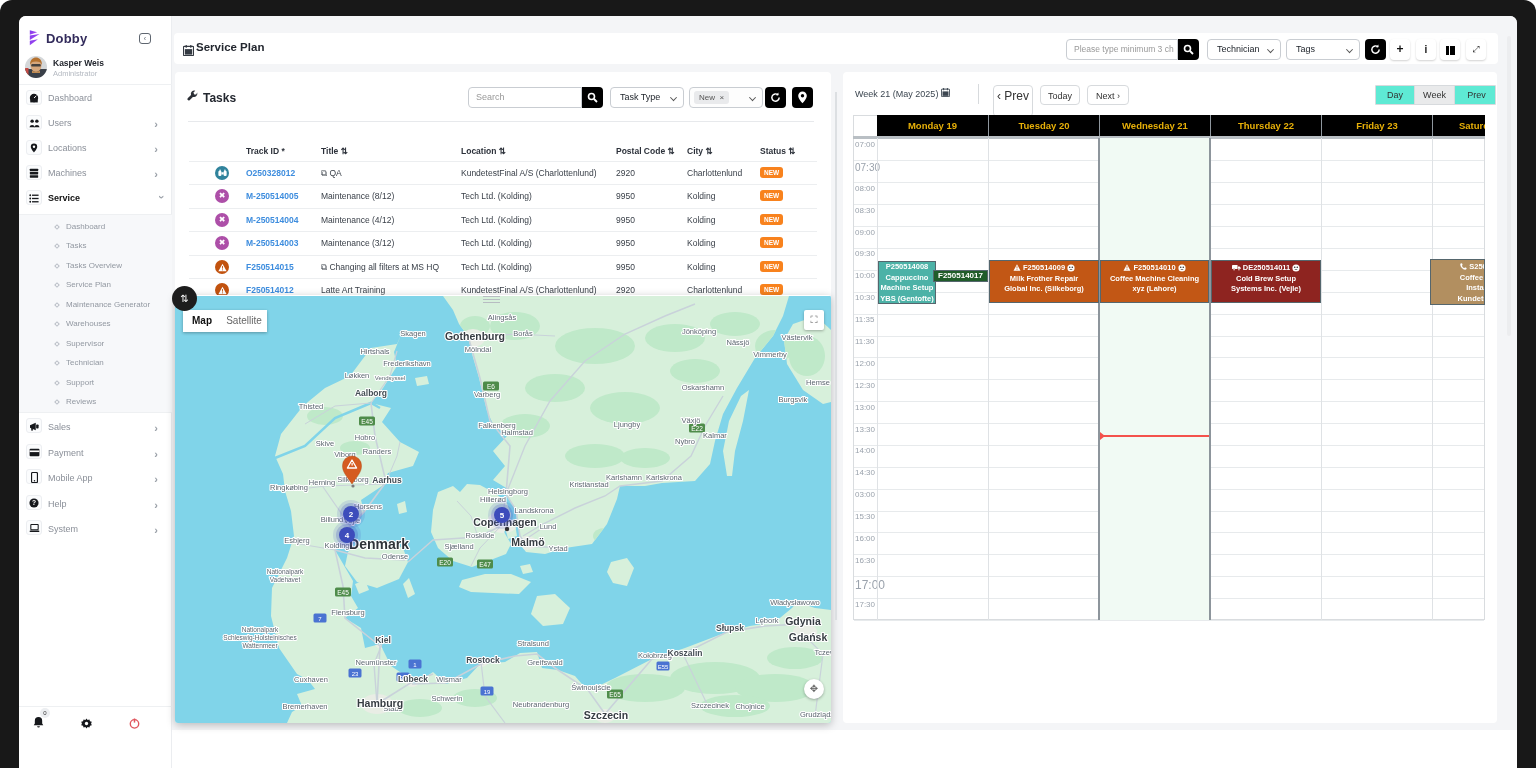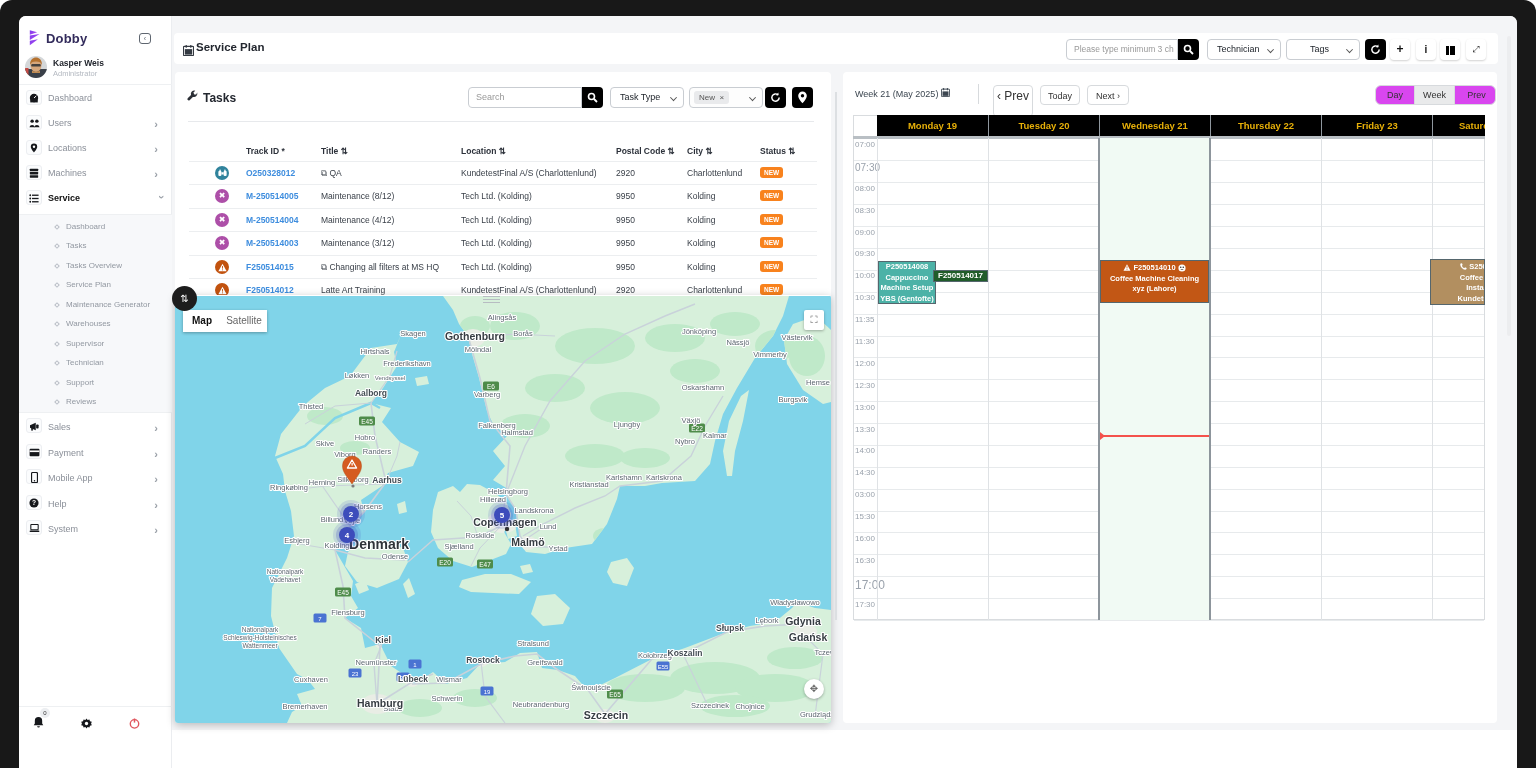--- a/index.html
+++ b/index.html
@@ -189,21 +189,21 @@
           <line x1="8.5" y1="0" x2="8.5" y2="3" stroke="#343a42" stroke-width="1.3"></line>
           <rect x="2" y="4.5" width="8" height="6" fill="#343a42"></rect>
         </svg></span>
     <span class="abs" style="left:177px;top:25px;font-size:11.5px;font-weight:bold;color:#23272f">Service Plan</span>
     <div class="input" style="left:1047px;top:23px;width:112px;height:21px;line-height:19px;padding-left:7px;font-size:8.5px">Please type minimum 3 ch</div>
     <div class="blackbtn" style="left:1159px;top:23px;width:21px;height:21px;border-radius:0 4px 4px 0"><svg width="11" height="11" viewBox="0 0 11 11" style="margin-top:5px">
           <circle cx="4.5" cy="4.5" r="3" fill="none" stroke="#fff" stroke-width="1.6"></circle>
           <line x1="7" y1="7" x2="10" y2="10" stroke="#fff" stroke-width="1.8"></line>
         </svg></div>
     <div class="select" style="left:1188px;top:23px;width:74px;height:21px;line-height:19px;padding-left:9px">Technician<span class="v"></span></div>
-    <div class="select" style="left:1267px;top:23px;width:74px;height:21px;line-height:19px;padding-left:23px">Tags<span class="v"></span></div>
+    <div class="select" style="left:1267px;top:23px;width:74px;height:21px;line-height:19px;padding-left:9px">Tags<span class="v"></span></div>
     <div class="blackbtn" style="left:1346px;top:23px;width:21px;height:21px"><svg width="11" height="11" viewBox="0 0 12 12" style="margin-top:5px">
           <path d="M10 6 a4 4 0 1 1 -1.2 -2.8" fill="none" stroke="#fff" stroke-width="1.6"></path>
           <path d="M9.2 0.6 L9.2 3.6 L6.2 3.6" fill="#fff" stroke="none"></path>
         </svg></div>
     <div class="whitebtn" style="left:1371px;top:23px;width:20px;height:21px;font-size:12px;line-height:21px;font-weight:bold">+</div>
     <div class="whitebtn" style="left:1397px;top:23px;width:20px;height:21px;font-size:10px;line-height:21px;font-weight:bold">i</div>
     <div class="whitebtn" style="left:1421px;top:23px;width:20px;height:21px;line-height:21px"><span style="display:inline-block;width:9px;height:9px;background:#000;vertical-align:middle;position:relative"><span style="position:absolute;left:3px;top:0;width:1.5px;height:9px;background:#fff"></span></span></div>
     <div class="whitebtn" style="left:1447px;top:23px;width:20px;height:21px;font-size:9px;line-height:21px">⤢</div>
   </div>
   <div id="taskspanel" class="abs" style="left:0;top:0;width:1498px;height:752px">
@@ -327,21 +327,21 @@
   <div class="abs" style="left:836px;top:72px;font-size:9px;color:#3c4650">Week 21 (May 2025) <svg width="9" height="9" viewBox="0 0 12 12">
         <rect x="0.5" y="1.5" width="11" height="10" rx="1" fill="none" stroke="#3c4650" stroke-width="1.3"></rect>
         <line x1="3.5" y1="0" x2="3.5" y2="3" stroke="#3c4650" stroke-width="1.3"></line>
         <line x1="8.5" y1="0" x2="8.5" y2="3" stroke="#3c4650" stroke-width="1.3"></line>
         <rect x="2" y="4.5" width="8" height="6" fill="#3c4650"></rect>
       </svg></div>
   <div class="abs" style="left:959px;top:68px;width:1px;height:20px;background:#d7dadd"></div>
   <div class="whitebtn" style="left:974px;top:69px;width:40px;height:32px;font-size:12px;line-height:20px;box-shadow:none;border:1px solid #d7dadd;color:#333">‹ Prev</div>
   <div class="whitebtn" style="left:1021px;top:69px;width:40px;height:20px;font-size:9px;line-height:20px;box-shadow:none;border:1px solid #d7dadd;color:#333">Today</div>
   <div class="whitebtn" style="left:1068px;top:69px;width:42px;height:20px;font-size:9px;line-height:20px;box-shadow:none;border:1px solid #d7dadd;color:#333">Next ›</div>
-  <div class="abs" style="left:1356px;top:69px;width:121px;height:20px;border:1px solid #d7dadd;border-radius:6px;background:#d946ef">
+  <div class="abs" style="left:1356px;top:69px;width:121px;height:20px;border:1px solid #d7dadd;border-radius:1px;background:#5eead4">
     <span class="abs" style="left:0;top:0;width:38px;height:18px;font-size:9px;line-height:18px;text-align:center;color:#333">Day</span>
     <span class="abs" style="left:38px;top:0;width:41px;height:18px;font-size:9px;line-height:18px;text-align:center;color:#333;background:#e9eaeb;border-left:1px solid #d7dadd;border-right:1px solid #d7dadd">Week</span>
     <span class="abs" style="left:80px;top:0;width:41px;height:18px;font-size:9px;line-height:18px;text-align:center;color:#333">Prev</span>
   </div>
 
   <div id="calgrid" class="abs" style="left:834px;top:99px;width:632px;height:505px;border:1px solid #d9dcdf;background:#fff"></div>
 
   <div class="abs" style="left:858px;top:99px;width:608px;height:21px;background:#000"></div>
   <div class="abs" style="left:858px;top:99px;width:111px;height:21px;font-size:9.5px;font-weight:bold;color:#e7b008;text-align:center;line-height:21px">Monday 19</div>
   <div class="abs" style="left:969px;top:99px;width:111px;height:21px;font-size:9.5px;font-weight:bold;color:#e7b008;text-align:center;line-height:21px;border-left:1px solid #8f979e">Tuesday 20</div>
@@ -404,30 +404,51 @@
   <div class="abs" style="left:1079px;top:122px;width:2px;height:482px;background:#8d959c"></div>
   <div class="abs" style="left:1190px;top:122px;width:2px;height:482px;background:#8d959c"></div>
   <div class="abs" style="left:1302px;top:122px;width:1px;height:482px;background:#dfe2e5"></div>
   <div class="abs" style="left:1413px;top:122px;width:1px;height:482px;background:#dfe2e5"></div>
 
   <div class="abs" style="left:1081px;top:419px;width:109px;height:2px;background:#f4514c"></div>
   <div class="abs" style="left:1081px;top:416px;width:0;height:0;border-left:5px solid #f4514c;border-top:4px solid transparent;border-bottom:4px solid transparent"></div>
 
   <div class="abs" style="left:859px;top:245px;width:58px;height:43px;background:#4cb2a7;border:1px solid #55666d;color:#fff;font-size:7.5px;font-weight:bold;text-align:center;line-height:10.5px;overflow:hidden">P250514008 Cappuccino Machine Setup YBS (Gentofte)</div>
   <div class="abs" style="left:914px;top:254px;width:55px;height:12px;background:#205c2a;border:1px solid #55666d;color:#fff;font-size:8px;font-weight:bold;text-align:center;line-height:10px;overflow:hidden">F250514017</div>
+  <div class="abs" style="left:970px;top:244px;width:110px;height:43px;background:#c25715;border:1px solid #55666d;color:#fff;font-size:7.5px;font-weight:bold;text-align:center;line-height:10.5px;overflow:hidden;padding-top:2px"><svg width="8" height="7" viewBox="0 0 12 11" style="vertical-align:-1px">
+        <path d="M6 0.5 L11.5 10.5 H0.5 Z" fill="#fff"></path>
+        <rect x="5.4" y="3.5" width="1.2" height="3.5" fill="#c25715"></rect>
+        <rect x="5.4" y="8" width="1.2" height="1.3" fill="#c25715"></rect>
+      </svg> F250514009 <svg width="8" height="8" viewBox="0 0 10 10" style="vertical-align:-1.5px">
+        <circle cx="5" cy="5" r="4.5" fill="#fff"></circle>
+        <circle cx="3.4" cy="4" r="1" fill="#333"></circle>
+        <circle cx="6.6" cy="4" r="1" fill="#333"></circle>
+        <path d="M3 6.2 a2.2 1.6 0 0 0 4 0 Z" fill="#333"></path>
+      </svg><br>Milk Frother Repair<br>Global Inc. (Silkeborg)</div>
   <div class="abs" style="left:1081px;top:244px;width:109px;height:43px;background:#c25715;border:1px solid #55666d;color:#fff;font-size:7.5px;font-weight:bold;text-align:center;line-height:10.5px;overflow:hidden;padding-top:2px"><svg width="8" height="7" viewBox="0 0 12 11" style="vertical-align:-1px">
         <path d="M6 0.5 L11.5 10.5 H0.5 Z" fill="#fff"></path>
         <rect x="5.4" y="3.5" width="1.2" height="3.5" fill="#c25715"></rect>
         <rect x="5.4" y="8" width="1.2" height="1.3" fill="#c25715"></rect>
       </svg> F250514010 <svg width="8" height="8" viewBox="0 0 10 10" style="vertical-align:-1.5px">
         <circle cx="5" cy="5" r="4.5" fill="#fff"></circle>
         <circle cx="3.4" cy="4" r="1" fill="#333"></circle>
         <circle cx="6.6" cy="4" r="1" fill="#333"></circle>
         <path d="M3 6.2 a2.2 1.6 0 0 0 4 0 Z" fill="#333"></path>
       </svg><br>Coffee Machine Cleaning<br>xyz (Lahore)</div>
+  <div class="abs" style="left:1192px;top:244px;width:110px;height:43px;background:#8e2420;border:1px solid #55666d;color:#fff;font-size:7.5px;font-weight:bold;text-align:center;line-height:10.5px;overflow:hidden;padding-top:2px"><svg width="9" height="7" viewBox="0 0 13 9" style="vertical-align:-1px">
+        <rect x="0" y="1" width="8" height="5.5" rx="0.5" fill="#fff"></rect>
+        <path d="M8.5 3 h2.5 l1.5 2 v1.5 h-4 Z" fill="#fff"></path>
+        <circle cx="3" cy="7.5" r="1.3" fill="#fff" stroke="#8e2420" stroke-width="0.6"></circle>
+        <circle cx="10" cy="7.5" r="1.3" fill="#fff" stroke="#8e2420" stroke-width="0.6"></circle>
+      </svg> DE250514011 <svg width="8" height="8" viewBox="0 0 10 10" style="vertical-align:-1.5px">
+        <circle cx="5" cy="5" r="4.5" fill="#fff"></circle>
+        <circle cx="3.4" cy="4" r="1" fill="#333"></circle>
+        <circle cx="6.6" cy="4" r="1" fill="#333"></circle>
+        <path d="M3 6.2 a2.2 1.6 0 0 0 4 0 Z" fill="#333"></path>
+      </svg><br>Cold Brew Setup<br>Systems Inc. (Vejle)</div>
   <div class="abs" style="left:1411px;top:243px;width:55px;height:46px;background:#b28f60;border:1px solid #55666d;color:#fff;font-size:7.5px;font-weight:bold;overflow:hidden">
       <div style="position:absolute;left:0;top:2px;width:110px;text-align:center;line-height:10.5px"><svg width="7" height="7" viewBox="0 0 10 10" style="vertical-align:-1px">
           <path d="M2 0.5 C3 0.5 3.8 1.8 3.5 2.8 L2.8 4 C3.3 5.5 4.5 6.7 6 7.2 L7.2 6.5 C8.2 6.2 9.5 7 9.5 8 C9.5 9 8.5 9.8 7.2 9.6 C3.8 9 1 6.2 0.4 2.8 C0.2 1.5 1 0.5 2 0.5 Z" fill="#fff"></path>
         </svg> S250514020<br>Coffee Grinder<br>Installation<br>Kundetest2 Aps</div>
     </div>
   <div id="mapcard" class="abs" style="left:156px;top:279px;width:656px;height:428px;background:#fff;border-radius:3px;box-shadow:0 2px 8px rgba(0,0,0,.25);overflow:hidden">
       <svg class="abs" style="left:0;top:1px" width="656" height="427" viewBox="0 0 656 427">
         <rect width="656" height="427" fill="#80d4e9"></rect>
         <defs>
           <clipPath id="landclip">

